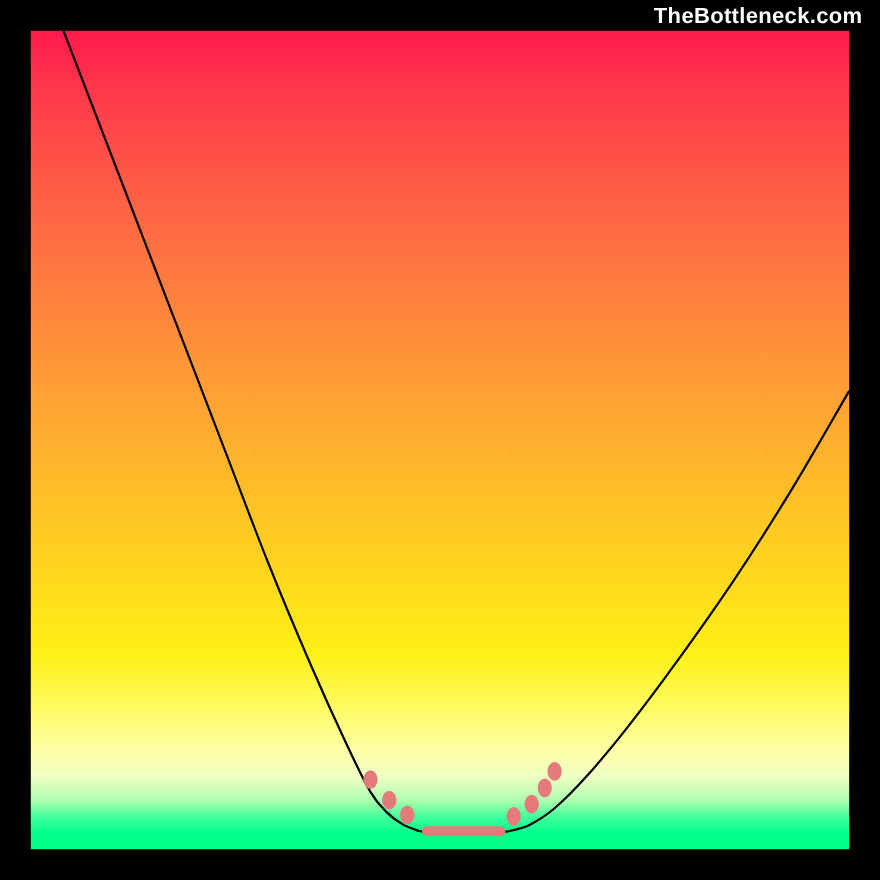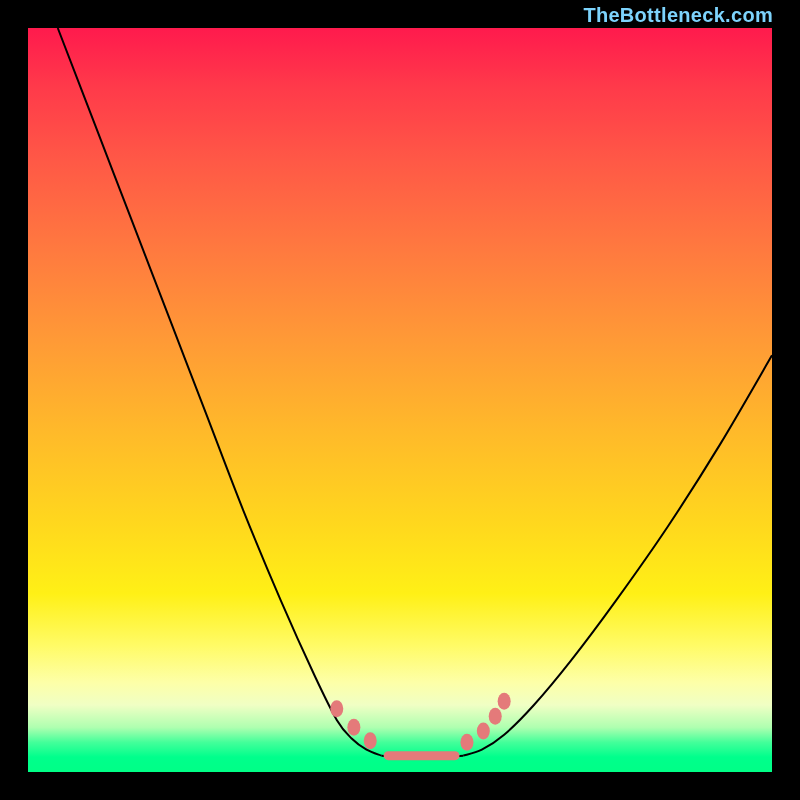--- a/index.html
+++ b/index.html
@@ -37,25 +37,25 @@
       #f0ffc4 91%,
       #afffb0 94%,
       #44ff9a 96%,
       #00ff8c 98%,
       #00ff86 100%
     );
   }
   .watermark {
     position: absolute;
     top: 4px;
-    right: 27px;
+    right: 16px;
     font-family: Arial, Helvetica, sans-serif;
     font-size: 20px;
     font-weight: 600;
-    color: #7dd3fc;
+    color: #ffffff;
     letter-spacing: 0.3px;
     user-select: none;
   }
   svg.curves {
     position: absolute;
     left: 0; top: 0;
     width: 744px; height: 744px;
     overflow: visible;
   }
   .curve {

